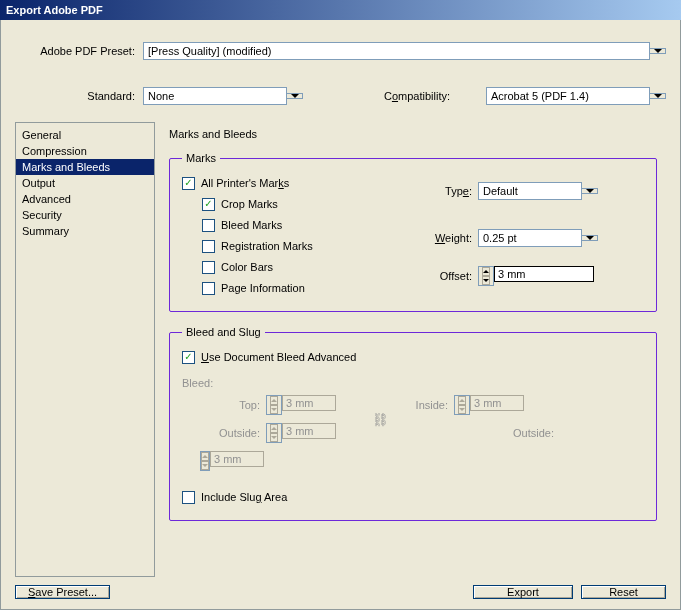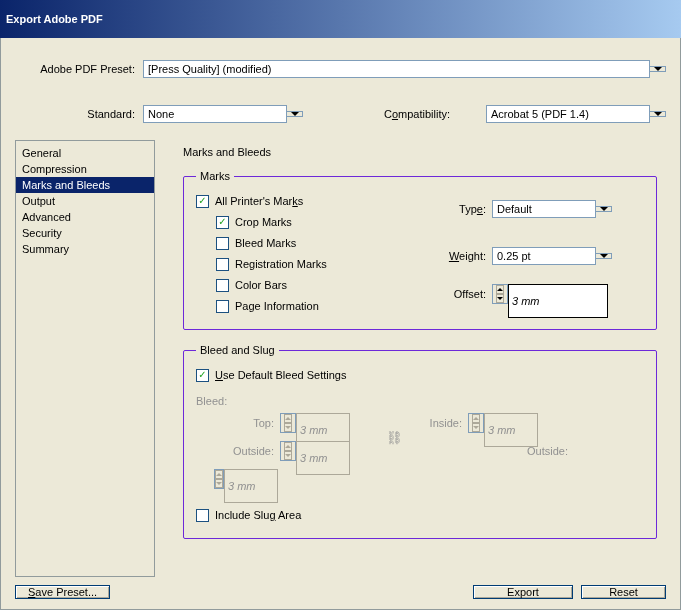--- a/index.html
+++ b/index.html
@@ -13,21 +13,21 @@
     height: 610px;
     display: flex;
     flex-direction: column;
   }
   .titlebar {
     background: linear-gradient(to right, #0a246a, #a6caf0);
     color: #fff;
     font-weight: bold;
     font-size: 11px;
     padding: 0 6px;
-    height: 38px;
+    height: 20px;
     display: flex;
     align-items: center;
   }
   .winbody {
     flex: 1;
     border: 1px solid #919b9c;
     border-top: none;
     padding: 12px 14px 10px 14px;
     background: #ece9d8;
     display: flex;
@@ -35,23 +35,22 @@
   }
   .row { display: flex; align-items: center; margin-bottom: 8px; }
   .lab-r {
     text-align: right;
   }
   select, input[type=text] {
     font-family: inherit;
     font-size: 11px;
     background: #fff;
     border: 1px solid #7f9db9;
-    height: 34px;
+    height: 16px;
     padding: 1px 2px;
-    font-style: italic;
   }
   .dropdown .arrow,
   .spinner .spinbtns {
     width: 16px;
     border: 1px solid #7f9db9;
     border-left: none;
     background: #ece9d8;
     display: flex;
     flex-direction: column;
     align-items: center;
@@ -90,21 +89,21 @@
   .spinner.disabled input {
     background: #ece9d8;
     color: #919191;
     border-color: #aca899;
   }
   .spinner.disabled .sbtn {
     color: #aca899;
   }
   .midlayout {
     display: flex;
-    gap: 28px;
+    gap: 14px;
     flex: 1;
   }
   .sidebar {
     border: 1px solid #919b9c;
     background: #ece9d8;
     width: 140px;
     padding: 4px 0;
   }
   .side-item {
     padding: 2px 6px;
@@ -347,21 +346,21 @@
             </div>
           </div>
         </div>
       </fieldset>
 
       <fieldset>
         <legend>Bleed and Slug</legend>
 
         <div class="chkrow">
           <div class="chkbox">✓</div>
-          <span><span class="underln">U</span><span>se Default Bleed Settings</span></span>
+          <span><span class="underln">U</span><span>se Document Bleed Advanced</span></span>
         </div>
 
         <div style="margin-top:10px;" class="disabled-text">Bleed:</div>
 
         <div class="bleed-grid">
           <div class="lab">Top:</div>
           <div class="spinner disabled">
             <div class="spinbtns">
               <div class="sbtn">
                   <div class="sbtnup"></div>

